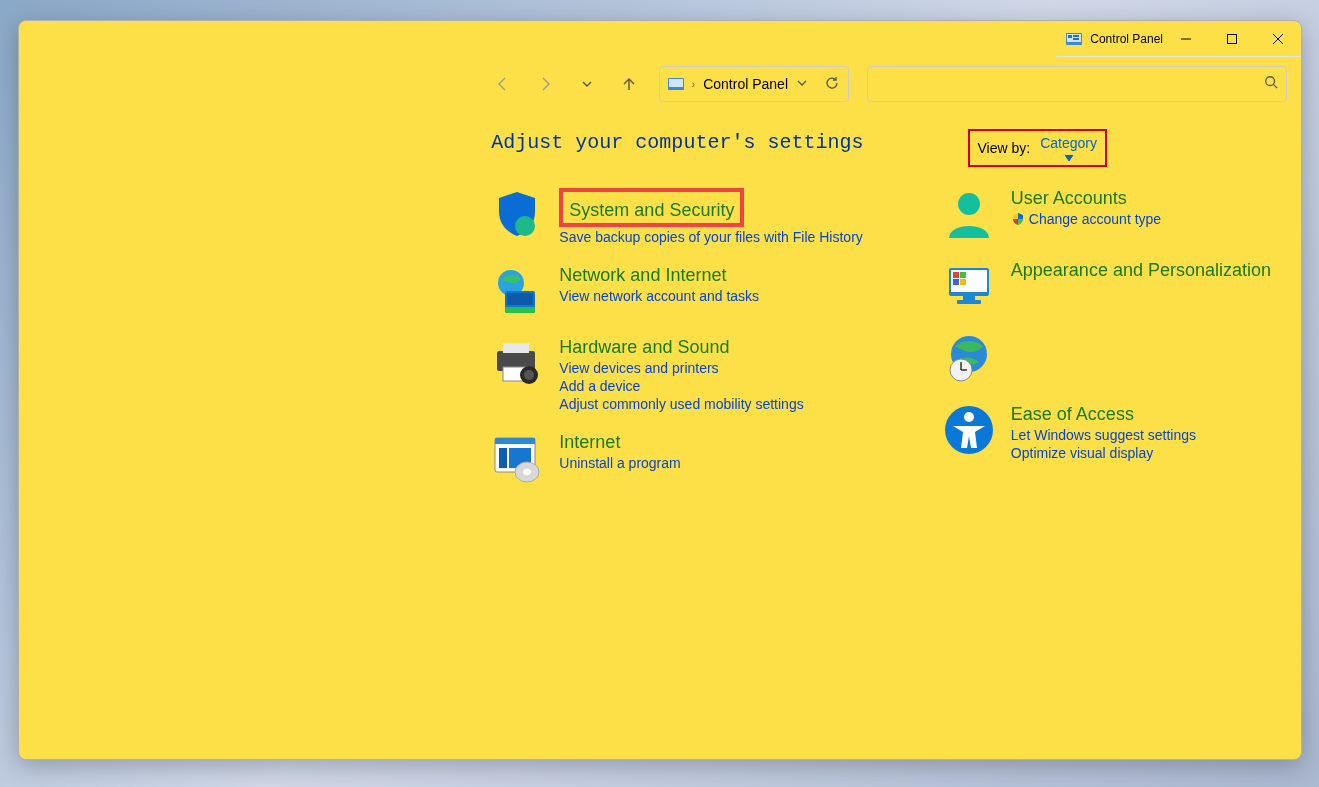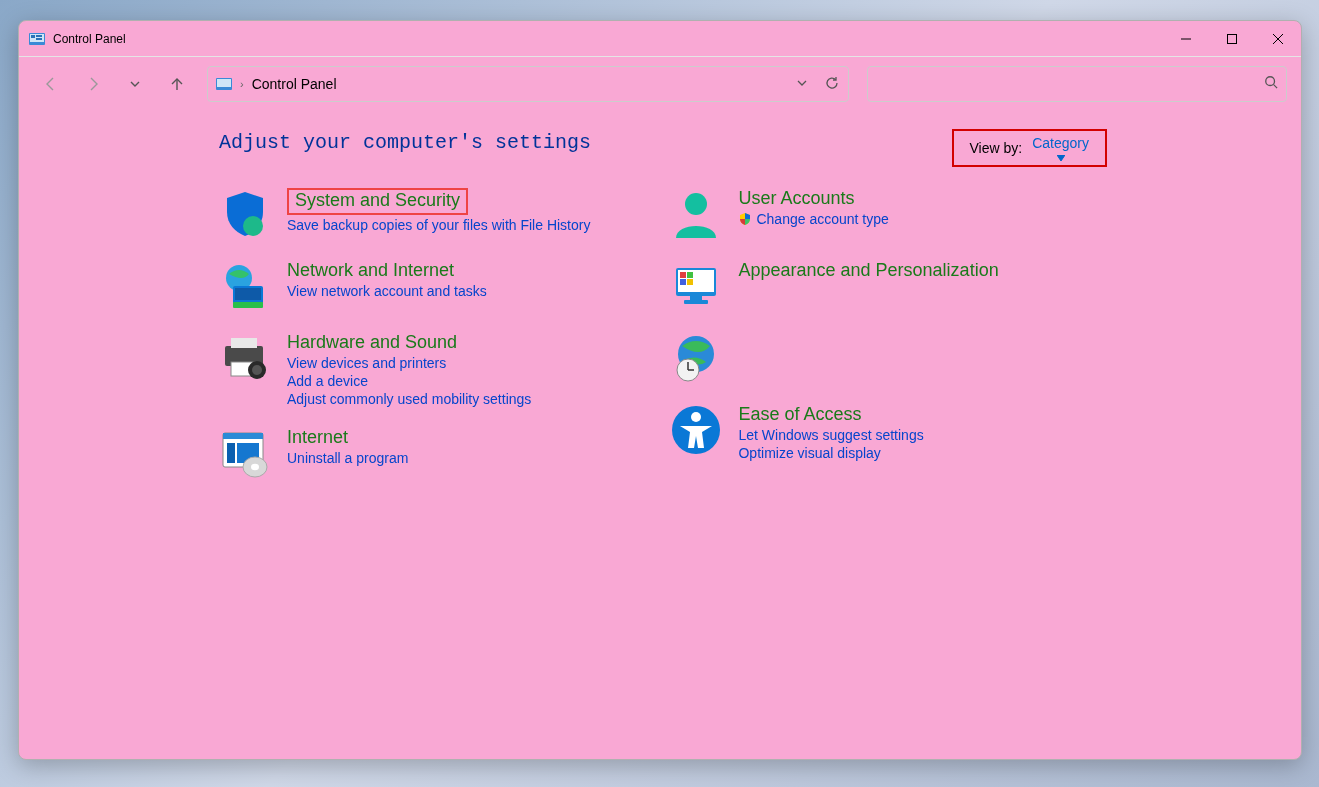--- a/index.html
+++ b/index.html
@@ -8,27 +8,28 @@
     background: linear-gradient(135deg, #8aa8c8 0%, #d0d8e8 50%, #aab8d0 100%);
     width: 1319px;
     height: 787px;
     position: relative;
     overflow: hidden;
   }
   .window {
     position: absolute;
     left: 18px; top: 20px;
     width: 1284px; height: 740px;
-    background: #f9a8d4;
+    background: #fde047;
     border: 1px solid #b0b0b0;
     border-radius: 8px;
     display: flex;
     flex-direction: column;
     box-shadow: 0 6px 24px rgba(0,0,0,0.25);
     overflow: hidden;
+    align-items: flex-end;
   }
   
   .titlebar {
     height: 36px;
     display: flex;
     align-items: center;
     padding: 0 0 0 10px;
     border-bottom: 1px solid #e5e5e5;
   }
   .titlebar .app-icon { width: 16px; height: 16px; margin-right: 8px; }
@@ -95,21 +96,21 @@
   .heading {
     font-size: 20px;
     color: #003399;
     margin-bottom: 6px;
     font-family: Liberation Mono, monospace;
   }
   .viewby-box {
     position: absolute;
     right: 194px; top: 18px;
     border: 2px solid #d30000;
-    padding: 4px 16px;
+    padding: 4px 8px;
     display:flex;
     align-items:center;
     gap: 10px;
     font-size: 14px;
   }
   .viewby-label { color:#000; }
   .viewby-value { color:#0066cc; display:flex; align-items:center; gap:4px;flex-direction:column; }
   .viewby-value svg { stroke:#0066cc; fill:#0066cc; }
   .categories {
     display:flex;
@@ -126,22 +127,22 @@
     width: 52px; height: 52px;
     flex-shrink:0;
     display:flex; align-items:center; justify-content:center;
   }
   .cat-body { display:flex; flex-direction:column; gap:2px; }
   .cat-title {
     font-size: 18px;
     color: #1a7a1a;
   }
   .cat-title.highlight {
-    border: 2px solid #ef4444;
-    padding: 0 6px 2px 6px;
+    border: 4px solid #ef4444;
+    padding: 8px 6px 2px 6px;
     display:inline-block;
     width:fit-content;
   }
   .cat-link {
     font-size: 14px;
     color: #0645cc;
     display:flex;
     align-items:center;
     gap:4px;
   }

